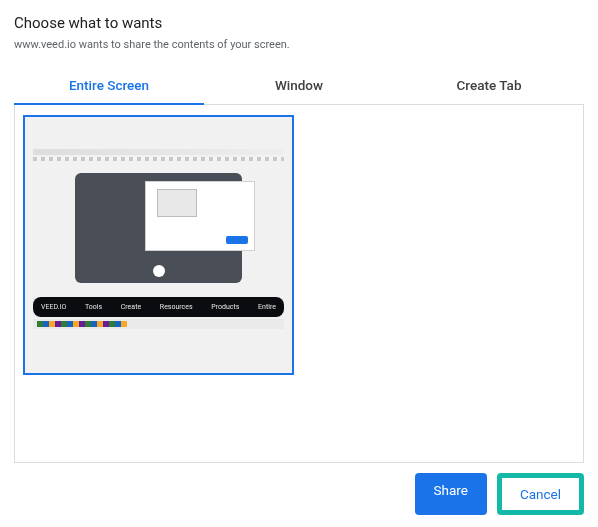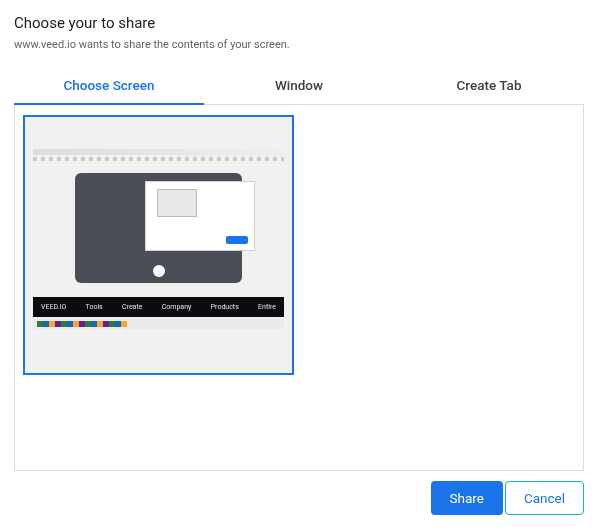--- a/index.html
+++ b/index.html
@@ -109,81 +109,82 @@
   .mini-blackbar{
     position:absolute;
     top:180px; left:8px; right:8px; height:20px;
     background:#0b0c10;
     color:#fff;
     font-size:7px;
     display:flex;
     align-items:center;
     justify-content:space-between;
     padding:0 8px;
+    border-radius:8px;
   }
   .mini-blackbar span { opacity:0.9; }
   .mini-taskbar{
     position:absolute;
     top:202px; left:8px; right:8px; height:10px;
     background:#eaeaea;
   }
   .mini-taskbar::before{
     content:"";
     position:absolute; left:4px; top:2px; width:90px; height:6px;
     background:repeating-linear-gradient(90deg,#2e7d32 0 6px,#1565c0 6px 12px,#f9a825 12px 18px,#6a1b9a 18px 24px);
   }
   .footer {
     display: flex;
     justify-content: flex-end;
-    gap: 2px;
+    gap: 10px;
     padding-top: 10px;
   }
   .btn {
     font-size: 13.5px;
     padding: 8px 18px;
     border-radius: 4px;
     cursor: pointer;
     user-select: none;
     border: 1px solid transparent;
   }
   .btn.primary {
     background: #1a73e8;
     color: #fff;
   }
   .btn.secondary {
     background: #fff;
     color: #1a73e8;
-    border: 1px solid #14b8a6;
+    border: 5px solid #14b8a6;
   }
 </style>
 </head>
 <body>
 
-<div class="title">Choose your to share</div>
+<div class="title">Choose what to wants</div>
 <div class="subtitle">www.veed.io wants to share the contents of your screen.</div>
 
 <div class="tabs">
-  <div class="tab active">Choose Screen</div>
+  <div class="tab active">Entire Screen</div>
   <div class="tab">Window</div>
   <div class="tab">Create Tab</div>
 </div>
 
 <div class="content-area">
   <div class="thumb-col">
     <div class="thumbnail">
       <div class="mini-browserbar"></div>
       <div class="mini-tabstrip"></div>
       <div class="mini-monitor"></div>
       <div class="mini-dialog"></div>
       <div class="mini-innerthumb"></div>
       <div class="mini-blackbar">
         <span>VEED.IO</span>
         <span>Tools</span>
         <span>Create</span>
-        <span>Company</span>
+        <span>Resources</span>
         <span>Products</span>
         <span>Entire</span>
       </div>
       <div class="mini-taskbar"></div>
     </div>
   </div>
   <div class="thumb-col"></div>
 </div>
 
 <div class="footer">

